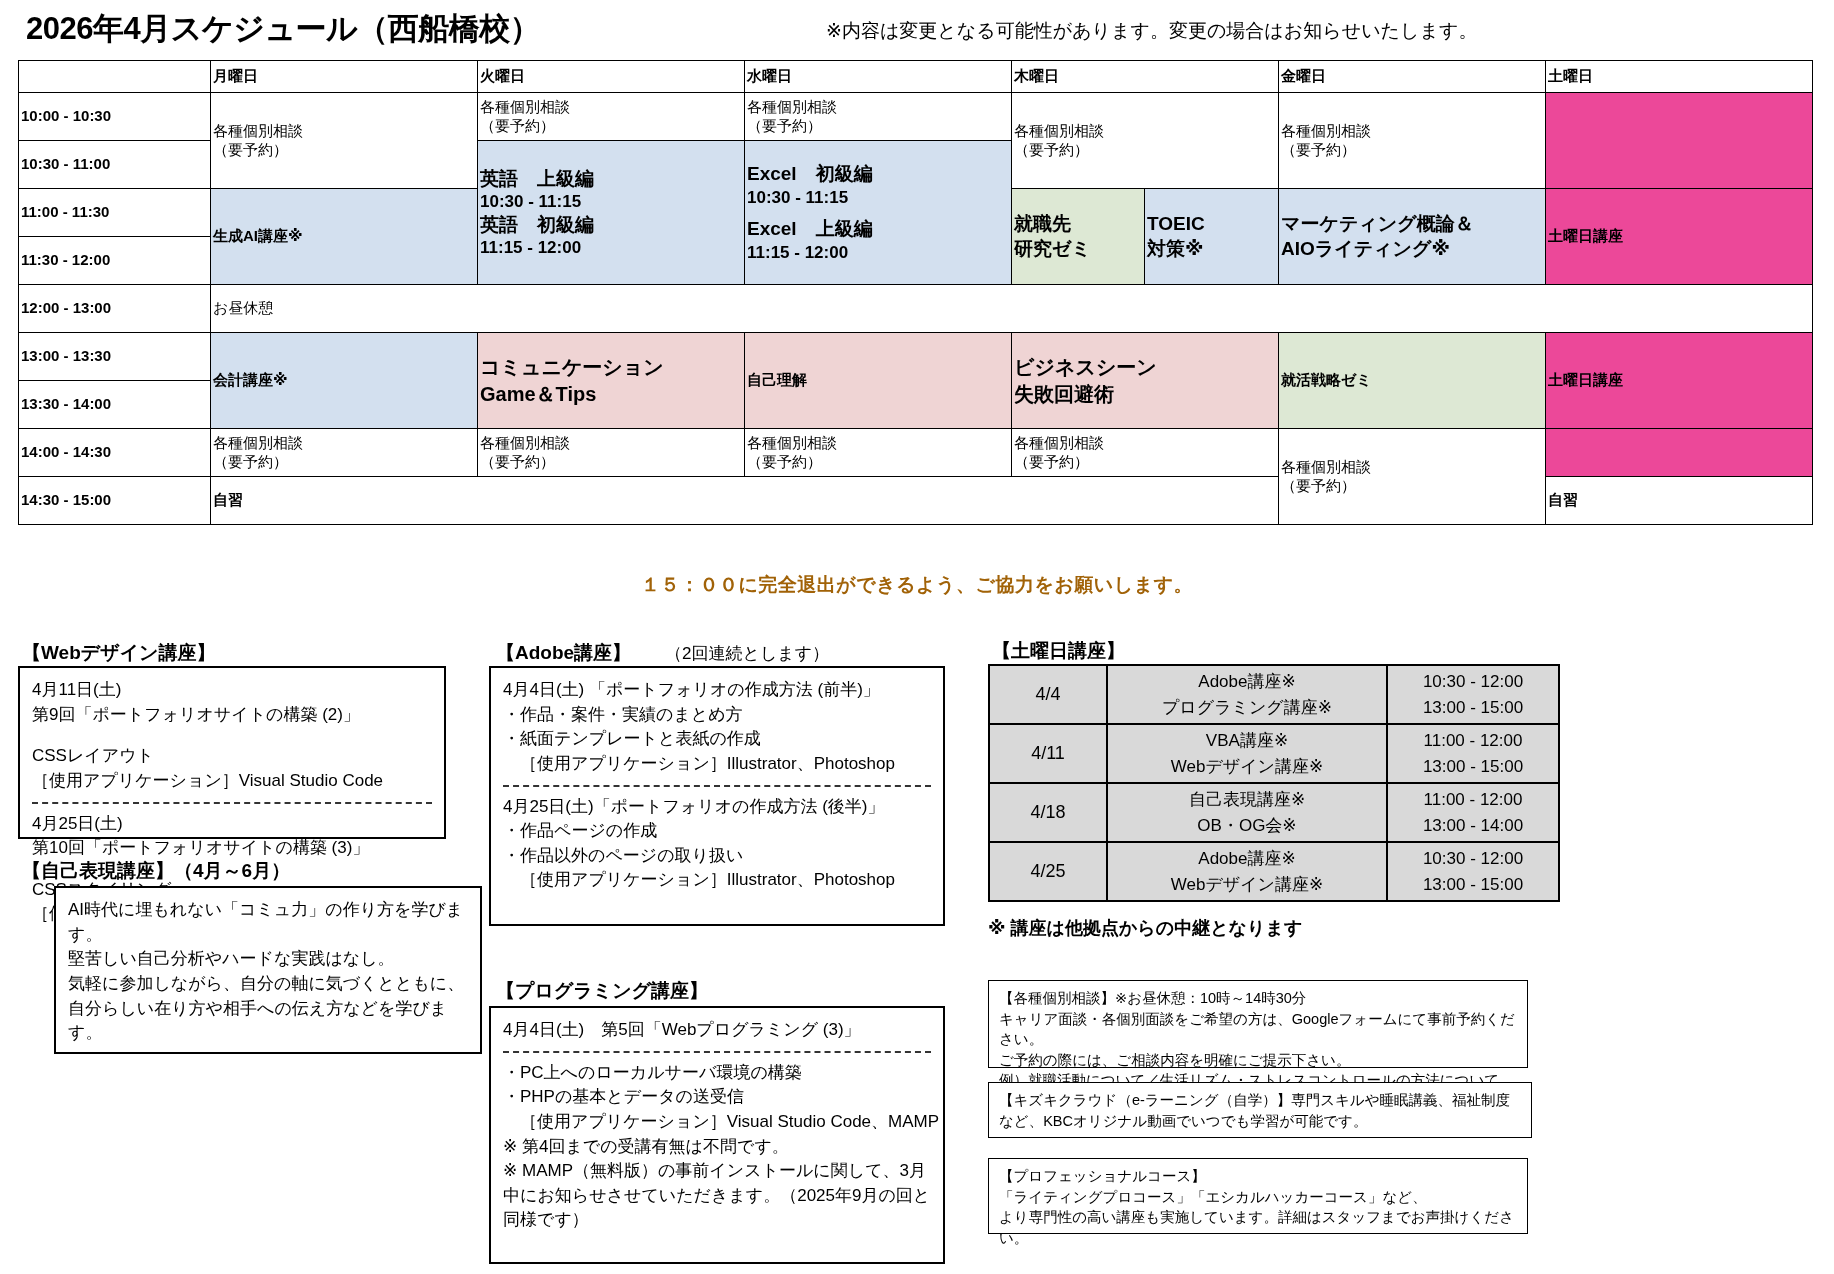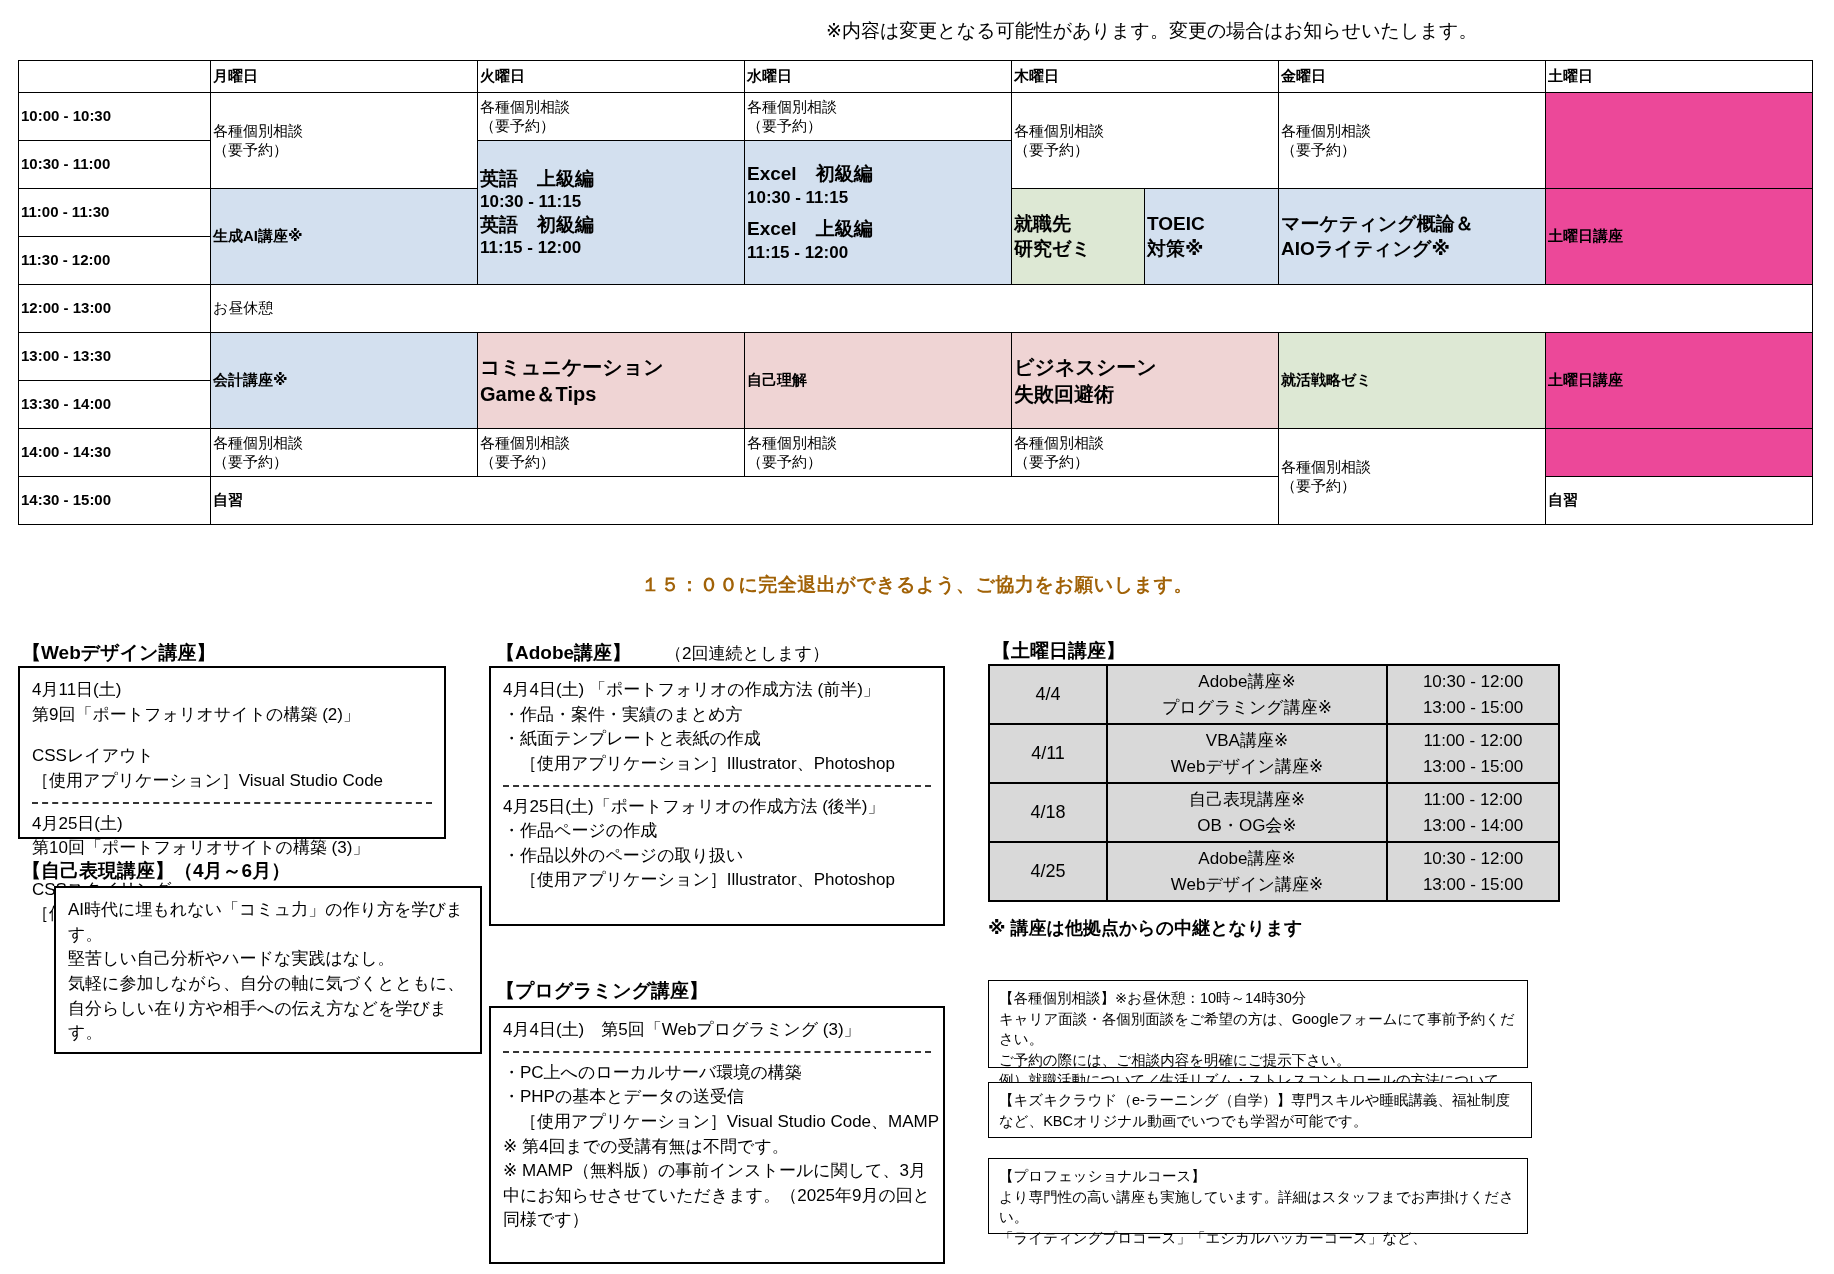--- a/index.html
+++ b/index.html
@@ -121,20 +121,21 @@
   #info-soudan{left:988px;top:980px;width:540px;height:88px;}
   #info-cloud{left:988px;top:1082px;width:544px;height:56px;}
   #info-pro{left:988px;top:1158px;width:540px;height:76px;}
 </style>
 </head>
 <body>
 
 <div class="page">
 
   <div class="hdr">
+    <div class="hdr-title">2026年4月スケジュール（西船橋校）</div>
     <div class="hdr-note">※内容は変更となる可能性があります。変更の場合はお知らせいたします。</div>
   </div>
 
   <table class="sched">
     <colgroup>
       <col class="colTime">
         <col class="colDay">
         <col class="colDay">
         <col class="colDay">
       <col class="colThu1">
@@ -384,17 +385,17 @@
     <p>ご予約の際には、ご相談内容を明確にご提示下さい。</p>
     <p>例）就職活動について／生活リズム・ストレスコントロールの方法について　等</p>
   </div>
 
   <div class="infobox" id="info-cloud">
     <p>【キズキクラウド（e-ラーニング（自学）】専門スキルや睡眠講義、福祉制度など、KBCオリジナル動画でいつでも学習が可能です。</p>
   </div>
 
   <div class="infobox" id="info-pro">
     <p>【プロフェッショナルコース】</p>
+    <p>「ライティングプロコース」「エシカルハッカーコース」など、</p>
     <p>より専門性の高い講座も実施しています。詳細はスタッフまでお声掛けください。</p>
-    <p>「ライティングプロコース」「エシカルハッカーコース」など、</p>
   </div>
 
 </div>
 
 </body></html>

